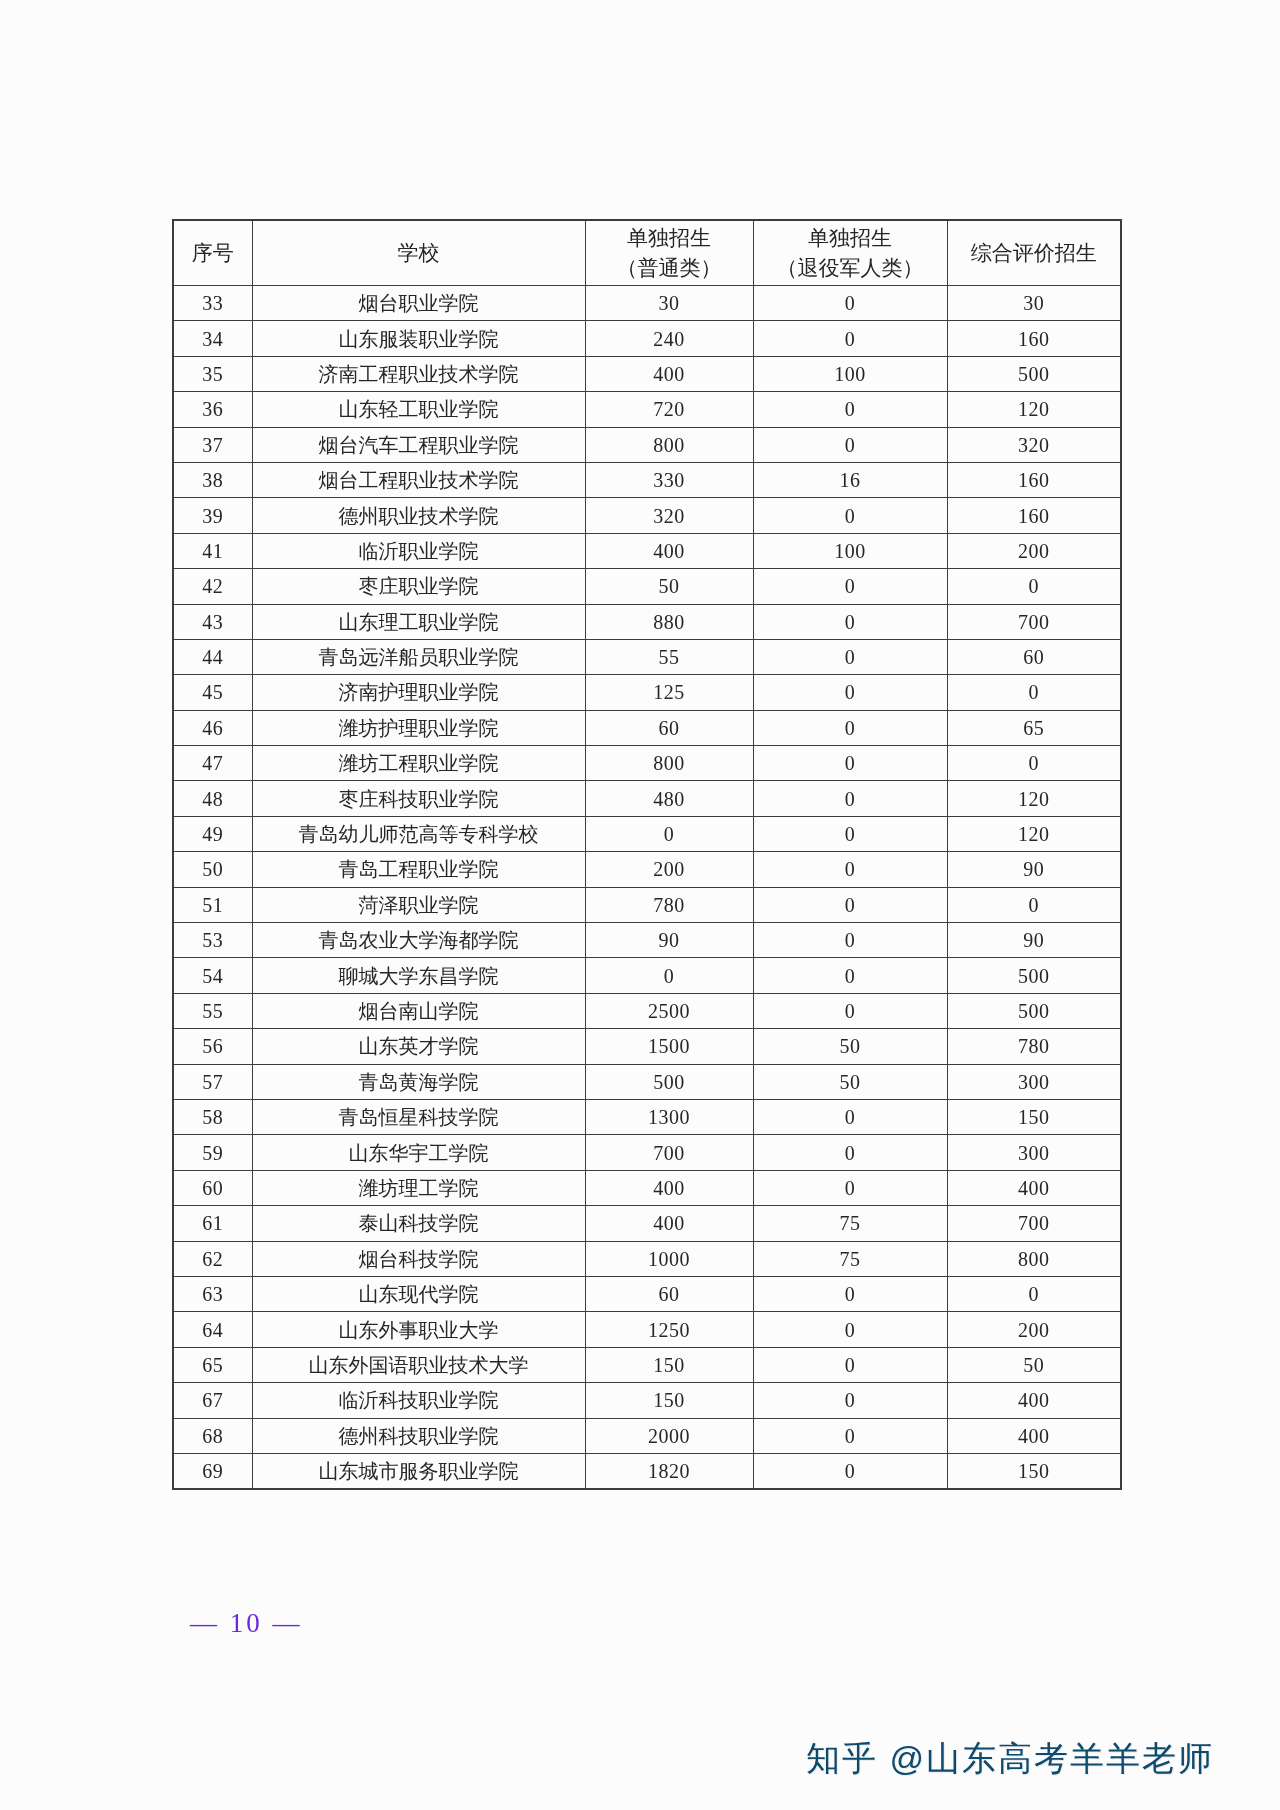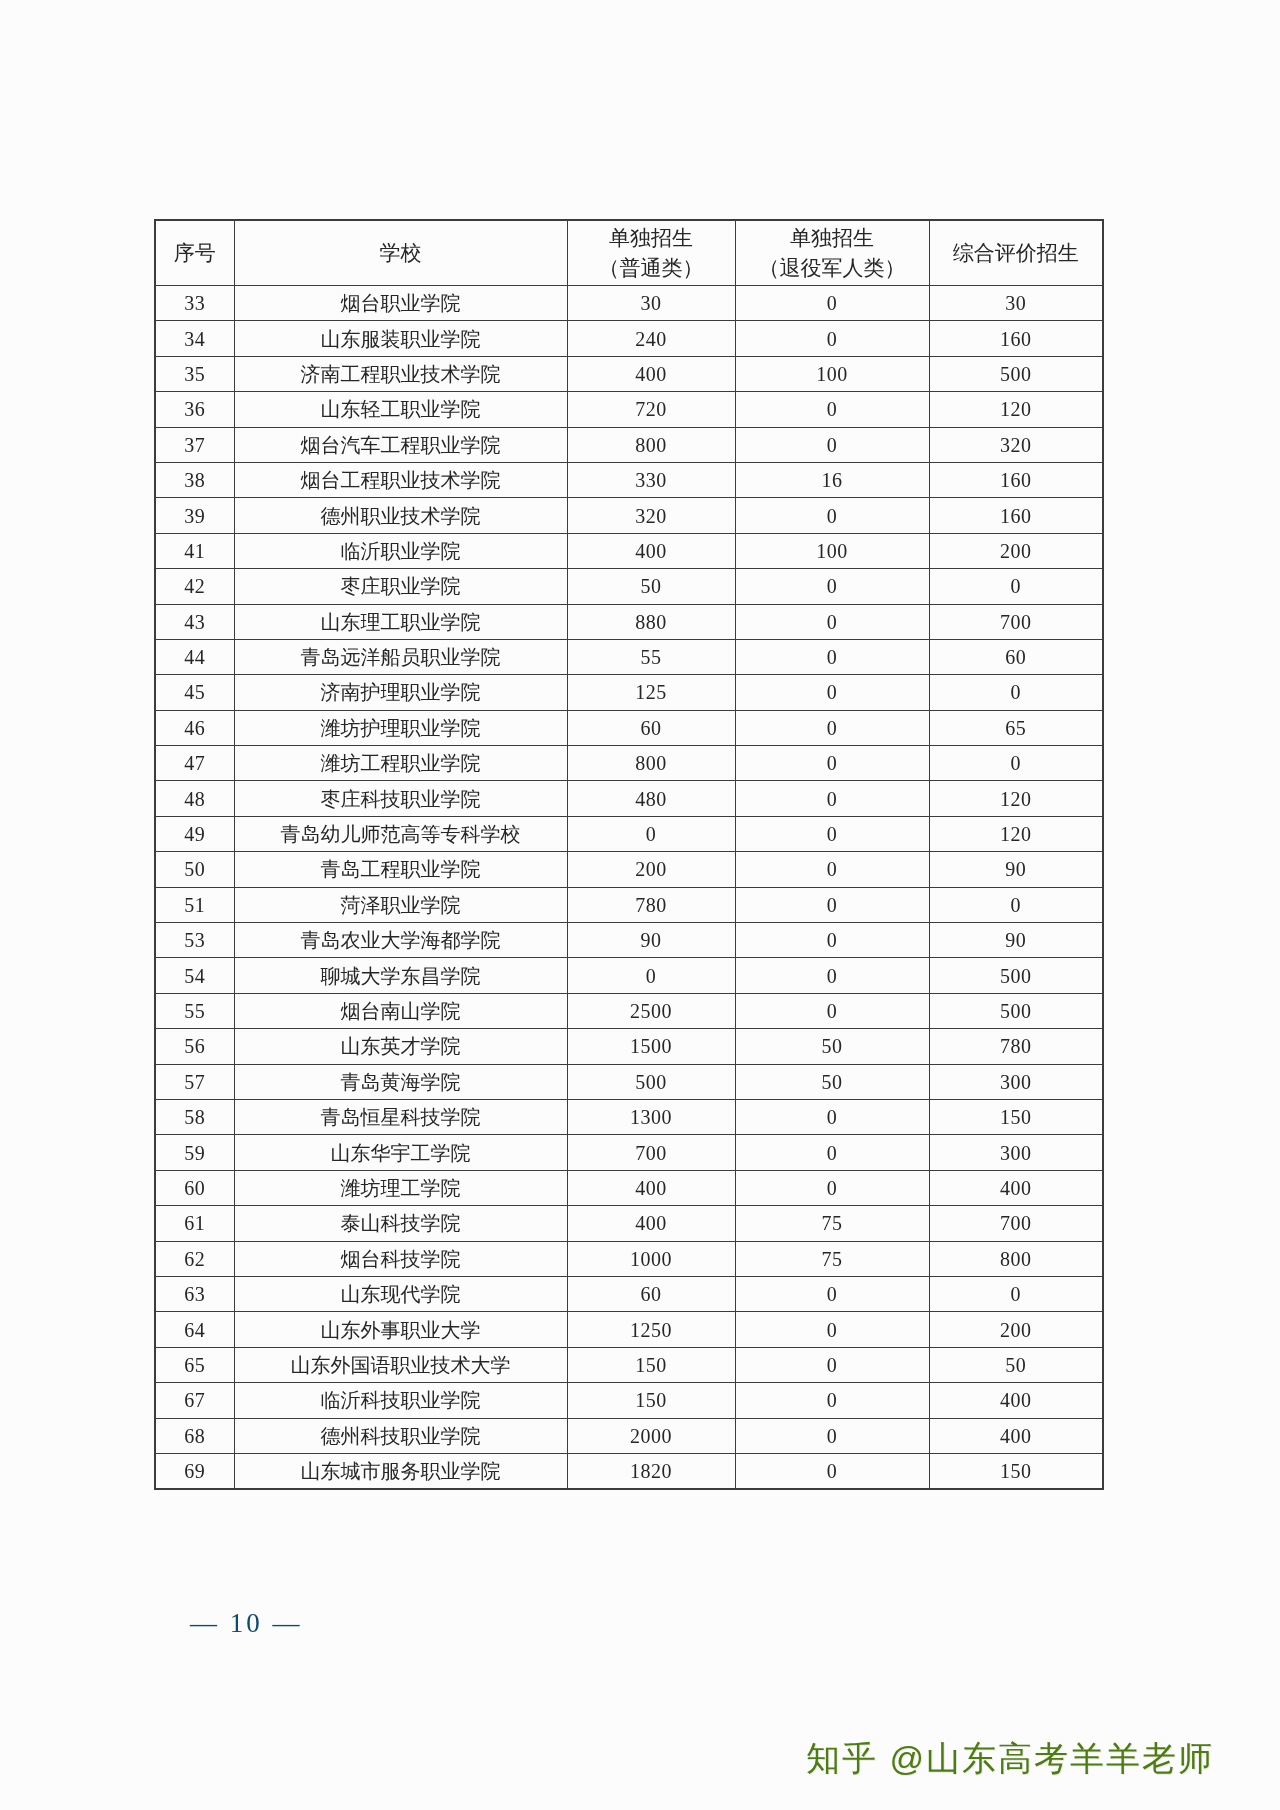--- a/index.html
+++ b/index.html
@@ -11,21 +11,21 @@
     position: relative;
     width: 1280px;
     height: 1810px;
     background: #fcfcfc;
     overflow: hidden;
     font-family: "Liberation Serif", "DejaVu Serif", serif;
     color: #262626;
   }
   table.enrollment {
     position: absolute;
-    left: 154px;
+    left: 172px;
     top: 219px;
     width: 949px;
     border-collapse: collapse;
     table-layout: fixed;
     border: 2px solid #3c3c3c;
     padding-left: 12px;
   }
   table.enrollment th,
   table.enrollment td {
     border: 1px solid #3c3c3c;
@@ -49,29 +49,29 @@
   td.cell-num {
     font-size: 19px;
     letter-spacing: 0.5px;
   }
   .page-number {
     position: absolute;
     left: 190px;
     top: 1608px;
     font-size: 27px;
     letter-spacing: 3px;
-    color: #0c4a6e;
+    color: #6d28d9;
   }
   .watermark {
     position: absolute;
     left: 806px;
     top: 1736px;
     font-size: 34px;
     letter-spacing: 2px;
-    color: #4d7c0f;
+    color: #0c4a6e;
     font-family: "Liberation Sans", "DejaVu Sans", sans-serif;
     text-shadow: 1px 1px 0 #e9e9e9;
   }
 </style>
 </head>
 <body>
 
 <div class="page">
 
   <table class="enrollment">

